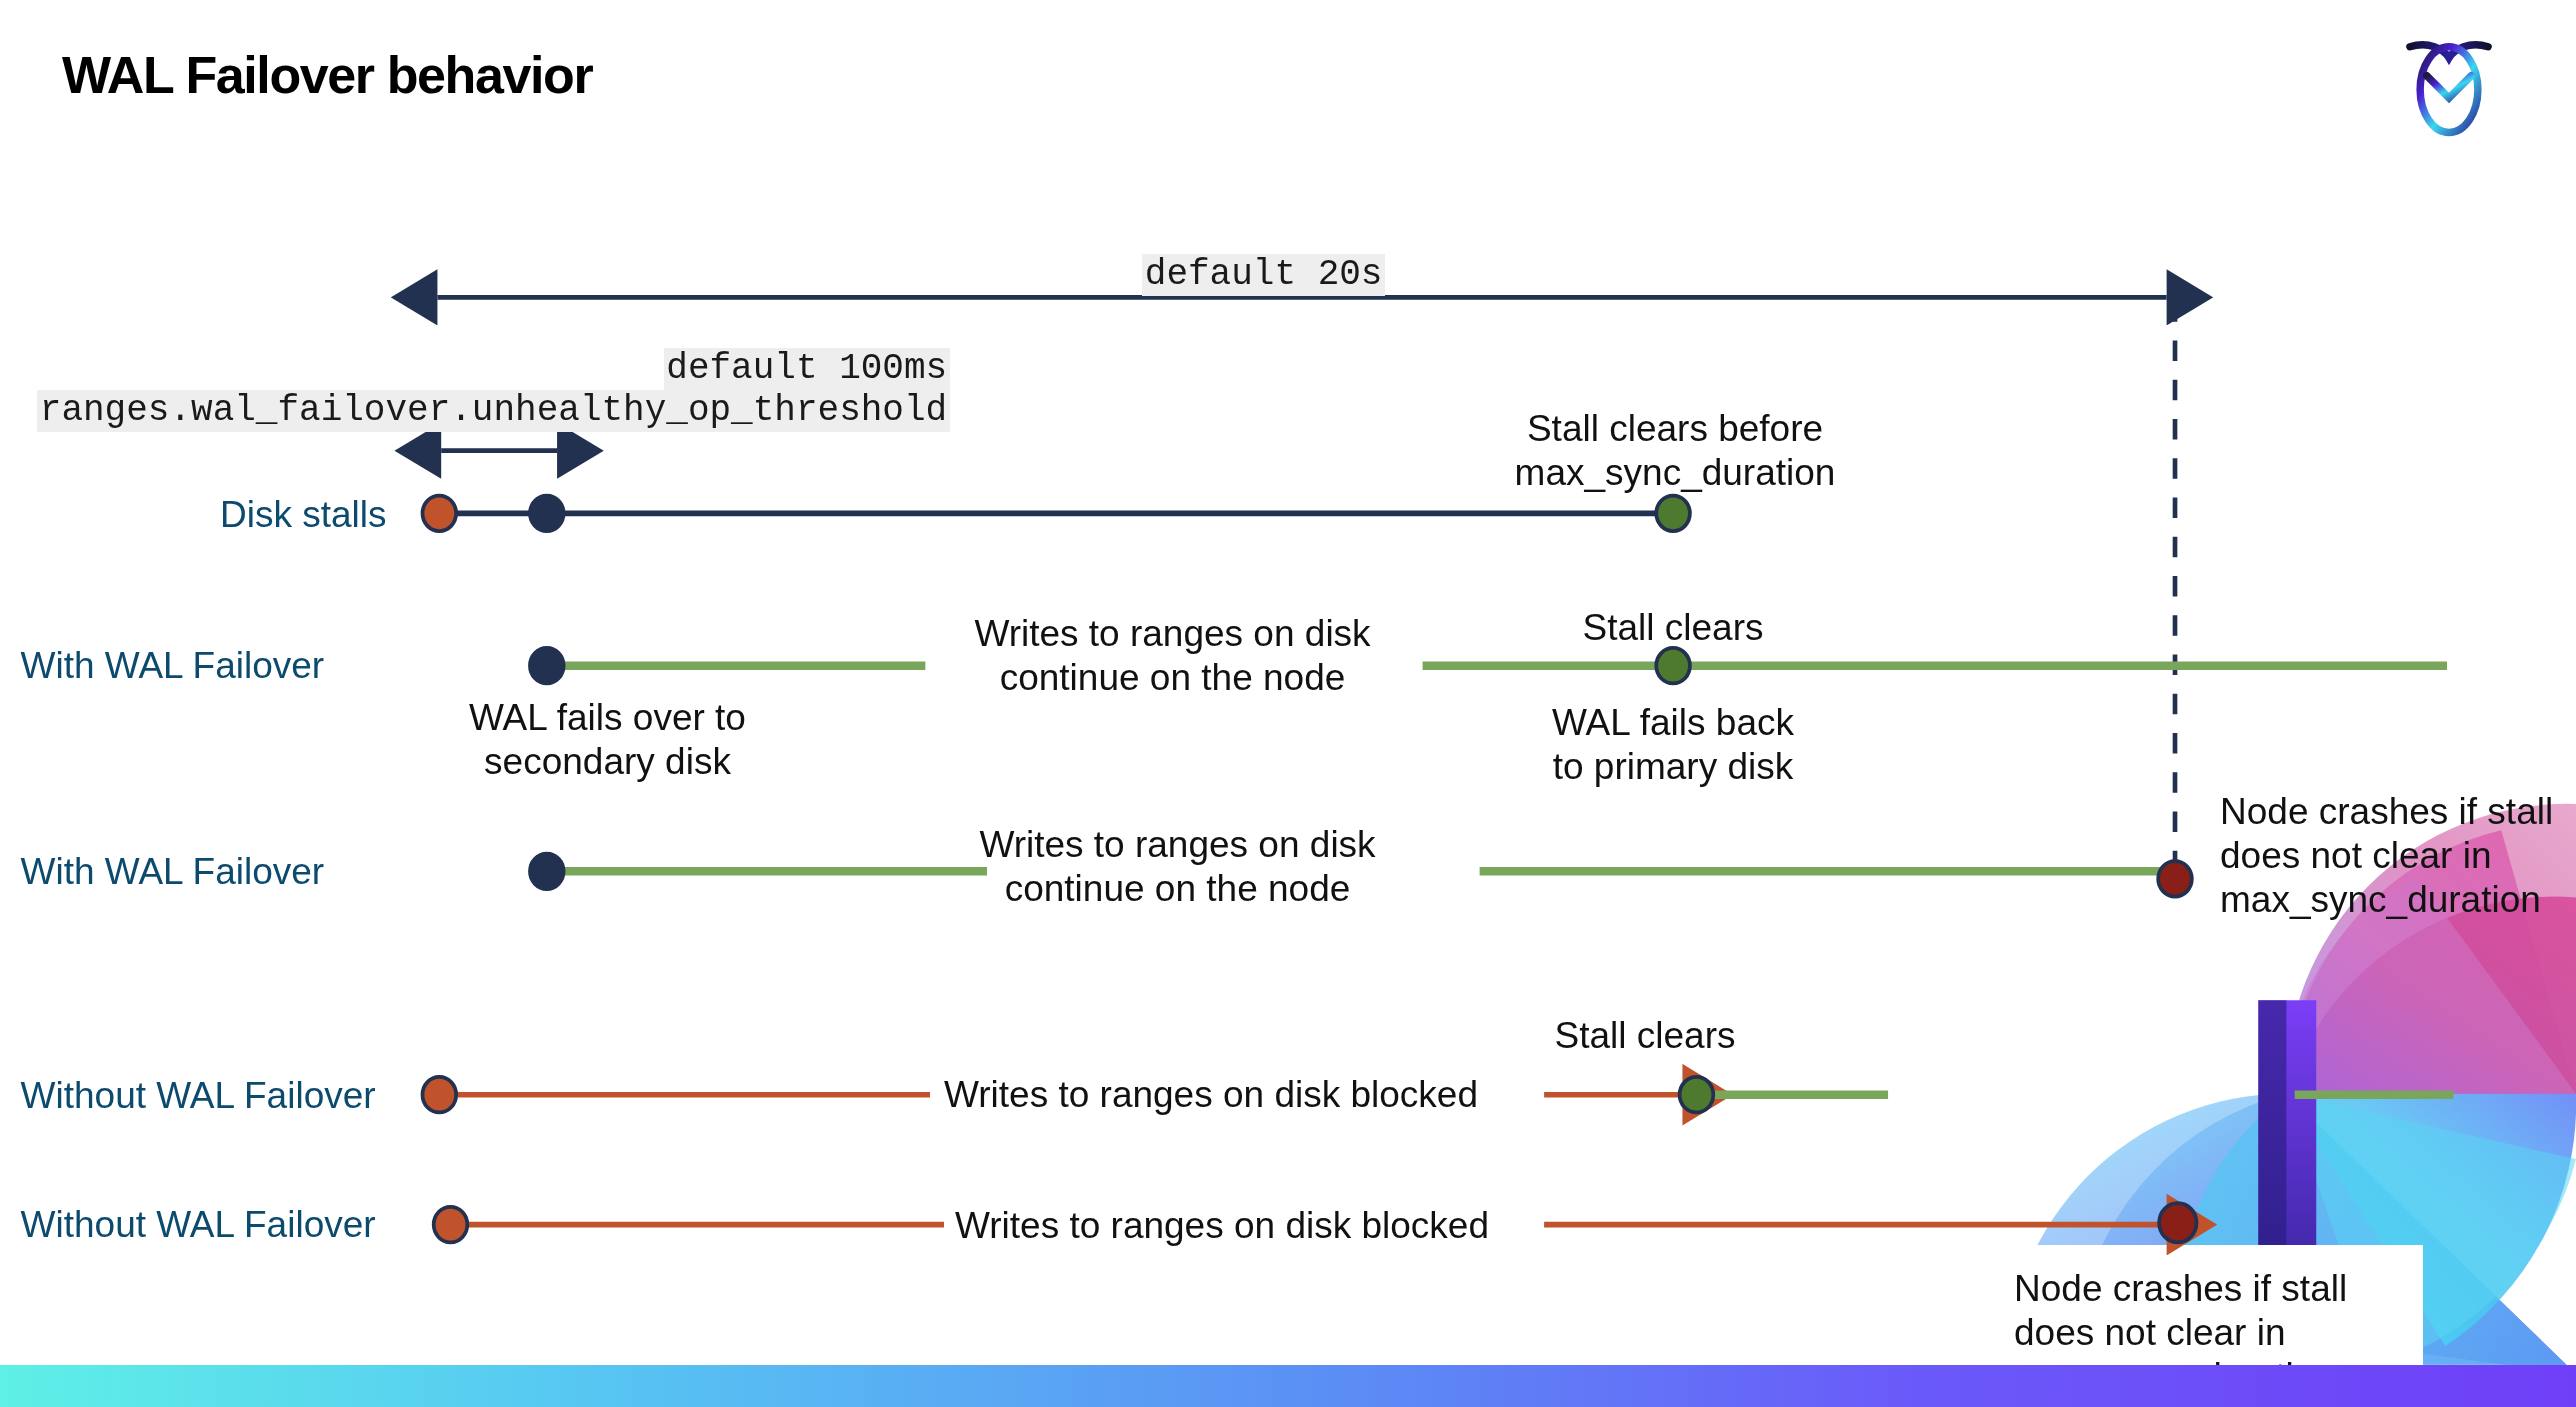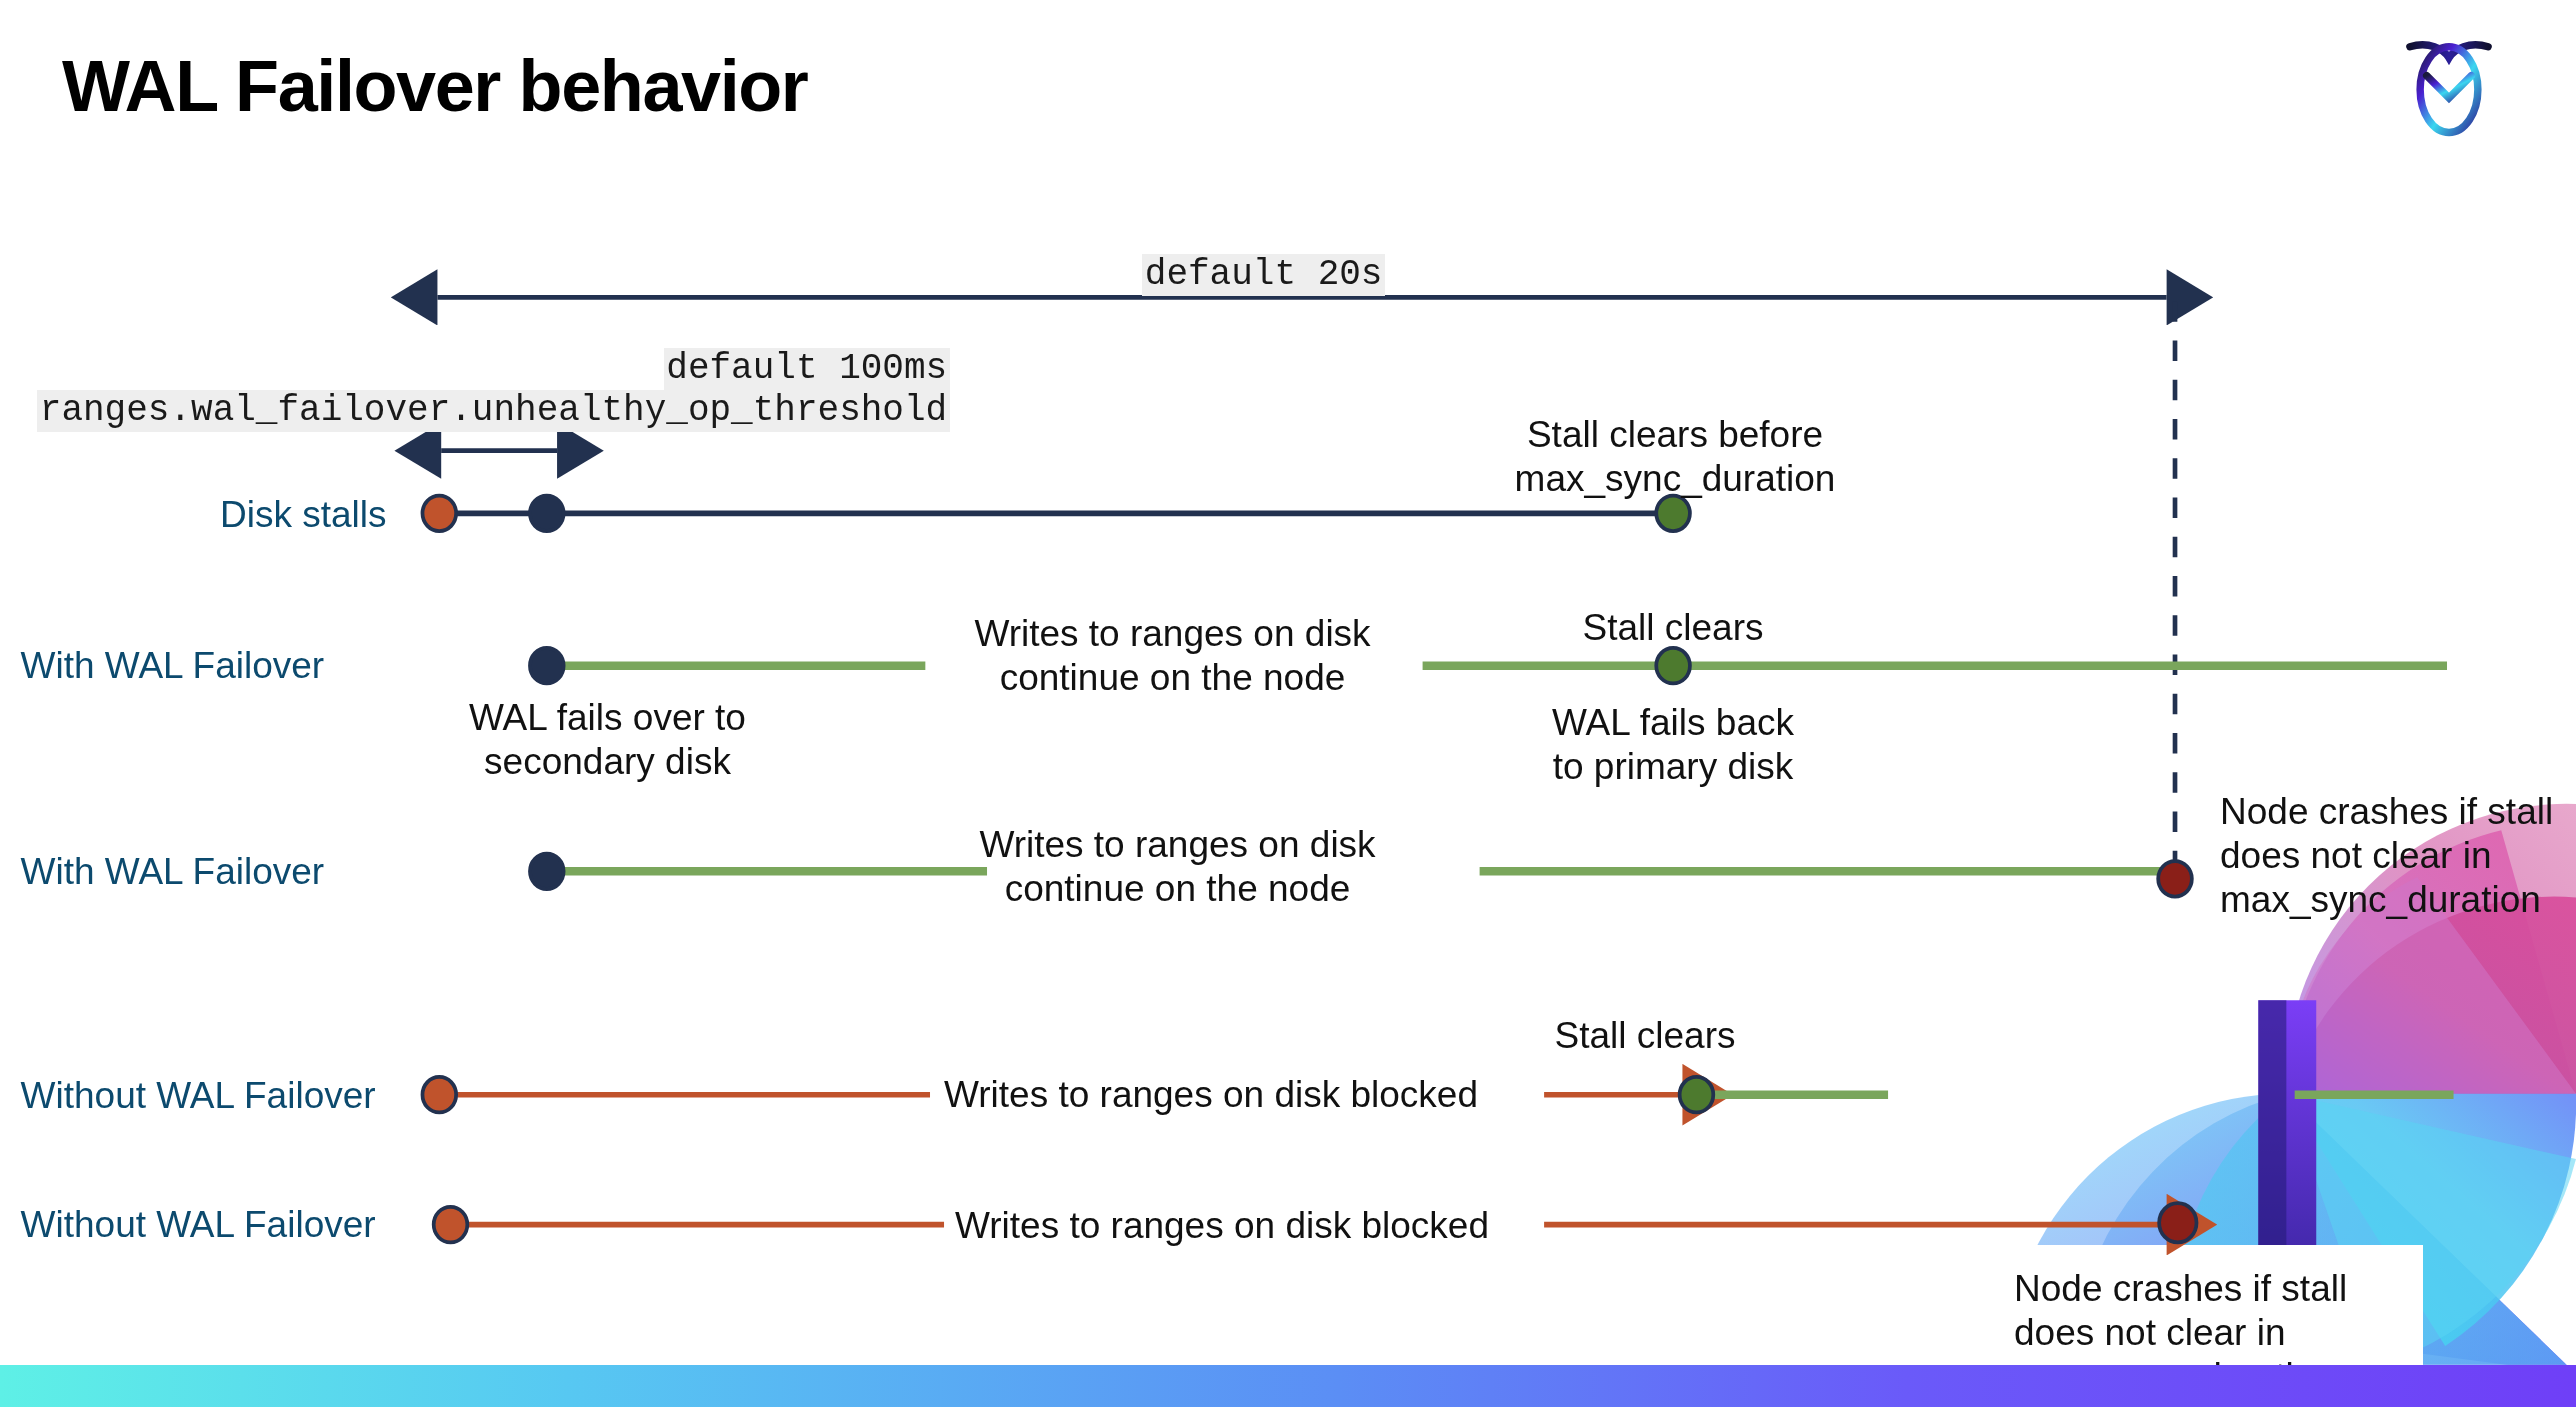--- a/index.html
+++ b/index.html
@@ -20,21 +20,21 @@
     inset: 0;
     background: #ffffff;
     overflow: hidden;
   }
 
   
   #page-title {
     position: absolute;
     left: 62px;
     top: 45px;
-    font-size: 72px;
+    font-size: 52px;
     font-weight: 700;
     letter-spacing: -1.4px;
     color: #000000;
     font-family: "Liberation Sans", sans-serif;
     white-space: nowrap;
   }
 
   
   #brand-logo {
     position: absolute;
@@ -282,21 +282,21 @@
   <div class="row-label" style="left:220px; top:494px;">Disk stalls</div>
 
   <div class="row-label" style="left:20.6px; top:645px;">With WAL Failover</div>
 
   <div class="row-label" style="left:20.6px; top:851px;">With WAL Failover</div>
 
   <div class="row-label" style="left:20.6px; top:1075px;">Without WAL Failover</div>
 
   <div class="row-label" style="left:20.6px; top:1204px;">Without WAL Failover</div>
 
-  <div class="callout center" style="left:1488px; top:407px; width:374px;margin-top:6px;">Stall clears before
+  <div class="callout center" style="left:1488px; top:407px; width:374px;">Stall clears before
 max_sync_duration</div>
 
   <div class="callout center" style="left:939px; top:612px; width:467px;">Writes to ranges on disk
 continue on the node</div>
 
   <div class="callout center" style="left:1533px; top:606px; width:280px;">Stall clears</div>
 
   <div class="callout center" style="left:402px; top:696px; width:411px;">WAL fails over to
 secondary disk</div>
 

